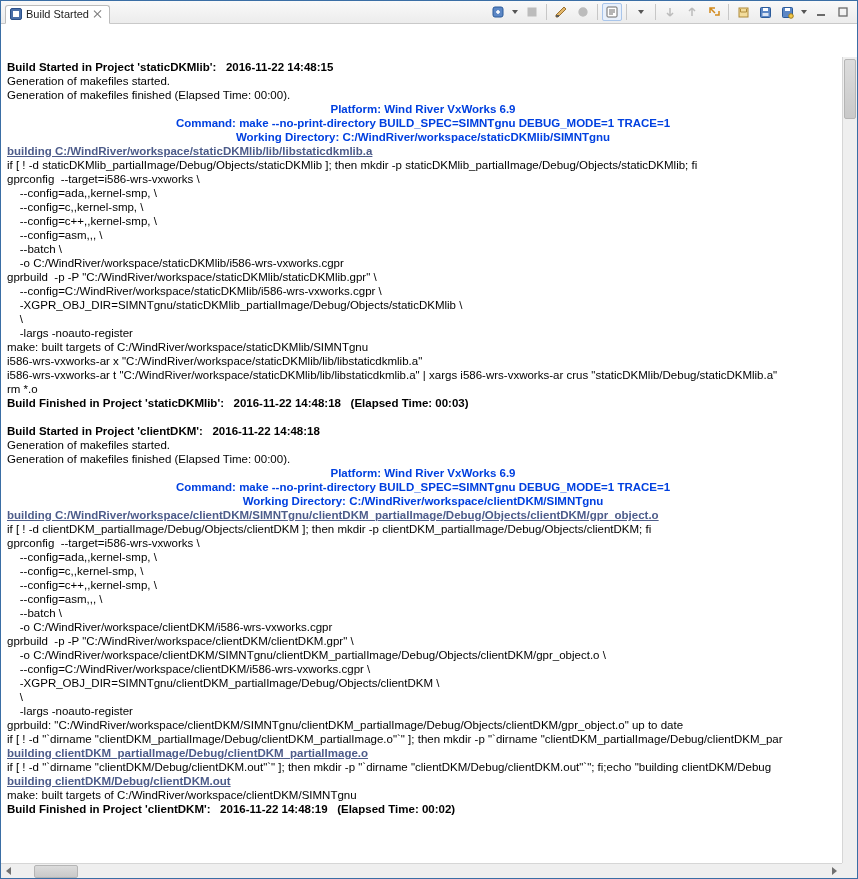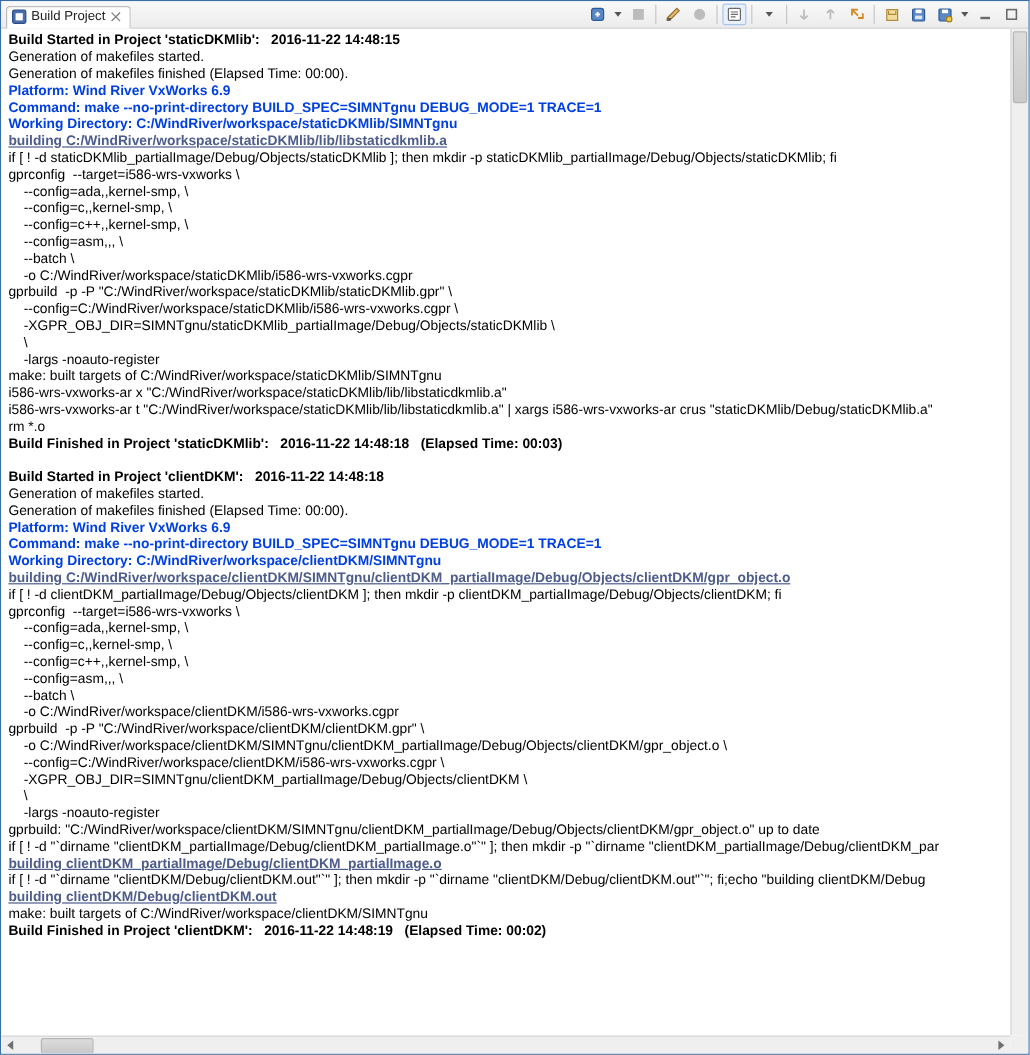--- a/index.html
+++ b/index.html
@@ -73,34 +73,35 @@
   .tri-down{
     width:0;height:0;border-left:3px solid transparent;border-right:3px solid transparent;border-top:4px solid #555;
   }
   .dd-wide{width:20px;}
   svg{display:block;}
   .content-wrap{
     flex:1;
     position:relative;
     overflow:hidden;
     background:#fff;
+    margin-top:33px;
   }
   .content{
     position:absolute; inset:0 15px 15px 0;
     overflow:hidden;
     padding:3px 3px 0 6px;
     white-space:pre;
     font-family: Tahoma, "Segoe UI", sans-serif;
     font-size:11.5px;
     line-height:14px;
     color:#000;
   }
   .ln{ display:block; white-space:pre; }
   .b{ font-weight:bold; }
-  .blue{ color:#0040e0; }
+  .blue{ color:#0040e0;text-align:center; }
   .dblue{ color:#4d5c8a;text-decoration:underline; }
   .vscroll{
     position:absolute; top:0; right:0; width:15px; bottom:15px;
     background:#efefef;border-left:1px solid #d6d6d6;
   }
   .vthumb{
     position:absolute; top:2px; left:1px; right:1px; height:60px;
     background:linear-gradient(#dcdcdc,#c9c9c9);
     border:1px solid #b5b5b5;border-radius:2px;
   }
@@ -124,21 +125,21 @@
     position:absolute;right:0;bottom:0;width:15px;height:15px;background:#efefef;
   }
   .toolbar .disabled svg *{stroke:#bcbcbc;fill:#bcbcbc;}
 </style>
 </head>
 <body>
 
 <div class="toolbar">
   <div class="tab">
     <span class="tab-icon"></span>
-    <span>Build Project</span>
+    <span>Build Started</span>
     <span class="tab-close"></span>
   </div>
   <div class="spacer"></div>
 
   <div class="tbtn">
     <svg width="14" height="14" viewBox="0 0 14 14">
         <rect x="2" y="2" width="10" height="10" rx="2" fill="#5c87c5" stroke="#2a5a9a"></rect>
         <path d="M5 7 L9 7" stroke="#fff" stroke-width="1.5"></path>
         <path d="M7 5 L7 9" stroke="#fff" stroke-width="1.5"></path>
       </svg>

